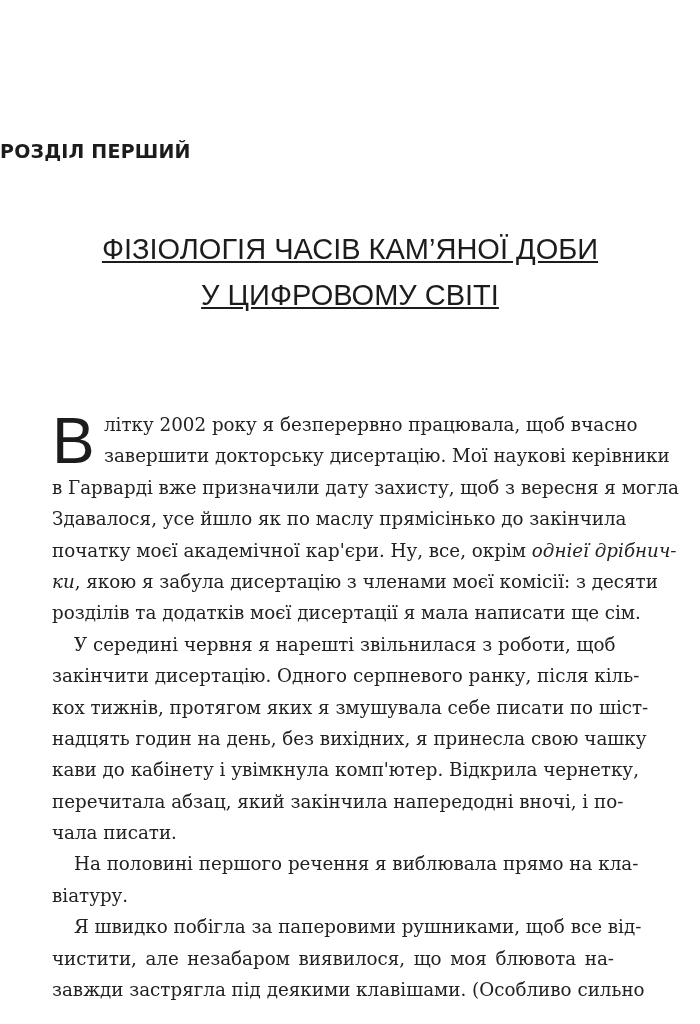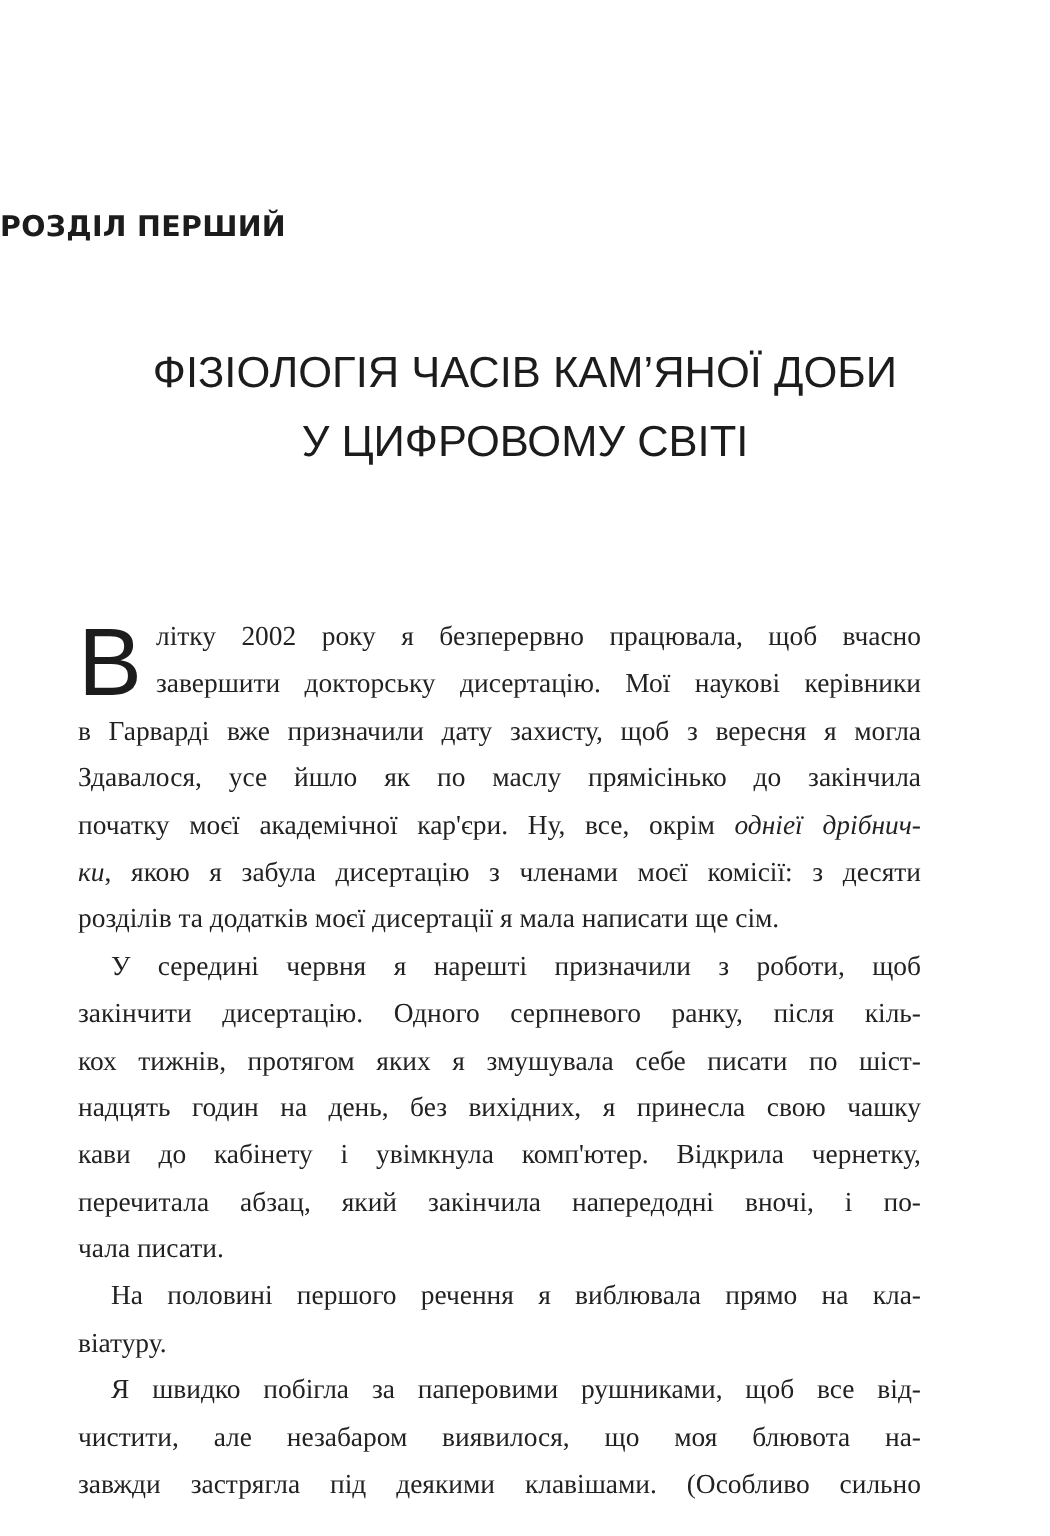--- a/index.html
+++ b/index.html
@@ -7,29 +7,29 @@
   .chapter-label {
     position: absolute; top: 140px; left: 0; width: 700px; 
     font-family: "DejaVu Sans", sans-serif; font-weight: bold; font-size: 19px;
     letter-spacing: 0.2px; color: #1c1c1c;
   }
   .chapter-title {
     position: absolute; top: 226px; left: 0; width: 700px; text-align: center;
     font-family: "Liberation Sans", sans-serif; font-size: 29px; line-height: 46px;
     color: #1c1c1c; font-weight: normal; margin: 0;
   }
-  .chapter-title span { display: block; }
+  .chapter-title span { display: block; text-decoration: underline; }
   .body-text {
     position: absolute; top: 409px; left: 52px; width: 562px;
     font-family: "DejaVu Serif", serif; font-size: 18.3px; line-height: 31.4px;
     color: #222222;
   }
   .line {
     display: block; height: 31.4px; white-space: nowrap;
-    text-align: justify; text-align-last: justify; overflow: visible; font-family: Liberation Serif, serif;
+    text-align: justify; text-align-last: justify; overflow: visible;
   }
   .line.last { text-align-last: left; }
   .line.indent { padding-left: 22px; }
   .line.dropcap-line { padding-left: 52px; }
   .dropcap {
     position: absolute; left: 0; top: 2px;
     font-family: "Liberation Sans", sans-serif; font-size: 64px; line-height: 60px;
     color: #1c1c1c;
   }
   em { font-style: italic; }
@@ -46,21 +46,21 @@
 
 <div class="body-text">
   <span class="dropcap">В</span>
   <span class="line dropcap-line">літку 2002 року я безперервно працювала, щоб вчасно</span>
   <span class="line dropcap-line">завершити докторську дисертацію. Мої наукові керівники</span>
   <span class="line">в Гарварді вже призначили дату захисту, щоб з вересня я могла</span>
   <span class="line">Здавалося, усе йшло як по маслу прямісінько до закінчила</span>
   <span class="line"><span>початку моєї академічної кар'єри. Ну, все, окрім </span><em>одніеї дрібнич-</em></span>
   <span class="line"><em>ки</em><span>, якою я забула дисертацію з членами моєї комісії: з десяти</span></span>
   <span class="line last">розділів та додатків моєї дисертації я мала написати ще сім.</span>
-  <span class="line indent">У середині червня я нарешті призначили з роботи, щоб</span>
+  <span class="line indent">У середині червня я нарешті звільнилася з роботи, щоб</span>
   <span class="line">закінчити дисертацію. Одного серпневого ранку, після кіль-</span>
   <span class="line">кох тижнів, протягом яких я змушувала себе писати по шіст-</span>
   <span class="line">надцять годин на день, без вихідних, я принесла свою чашку</span>
   <span class="line">кави до кабінету і увімкнула комп'ютер. Відкрила чернетку,</span>
   <span class="line">перечитала абзац, який закінчила напередодні вночі, і по-</span>
   <span class="line last">чала писати.</span>
   <span class="line indent">На половині першого речення я виблювала прямо на кла-</span>
   <span class="line last">віатуру.</span>
   <span class="line indent">Я швидко побігла за паперовими рушниками, щоб все від-</span>
   <span class="line">чистити, але незабаром виявилося, що моя блювота на-</span>

